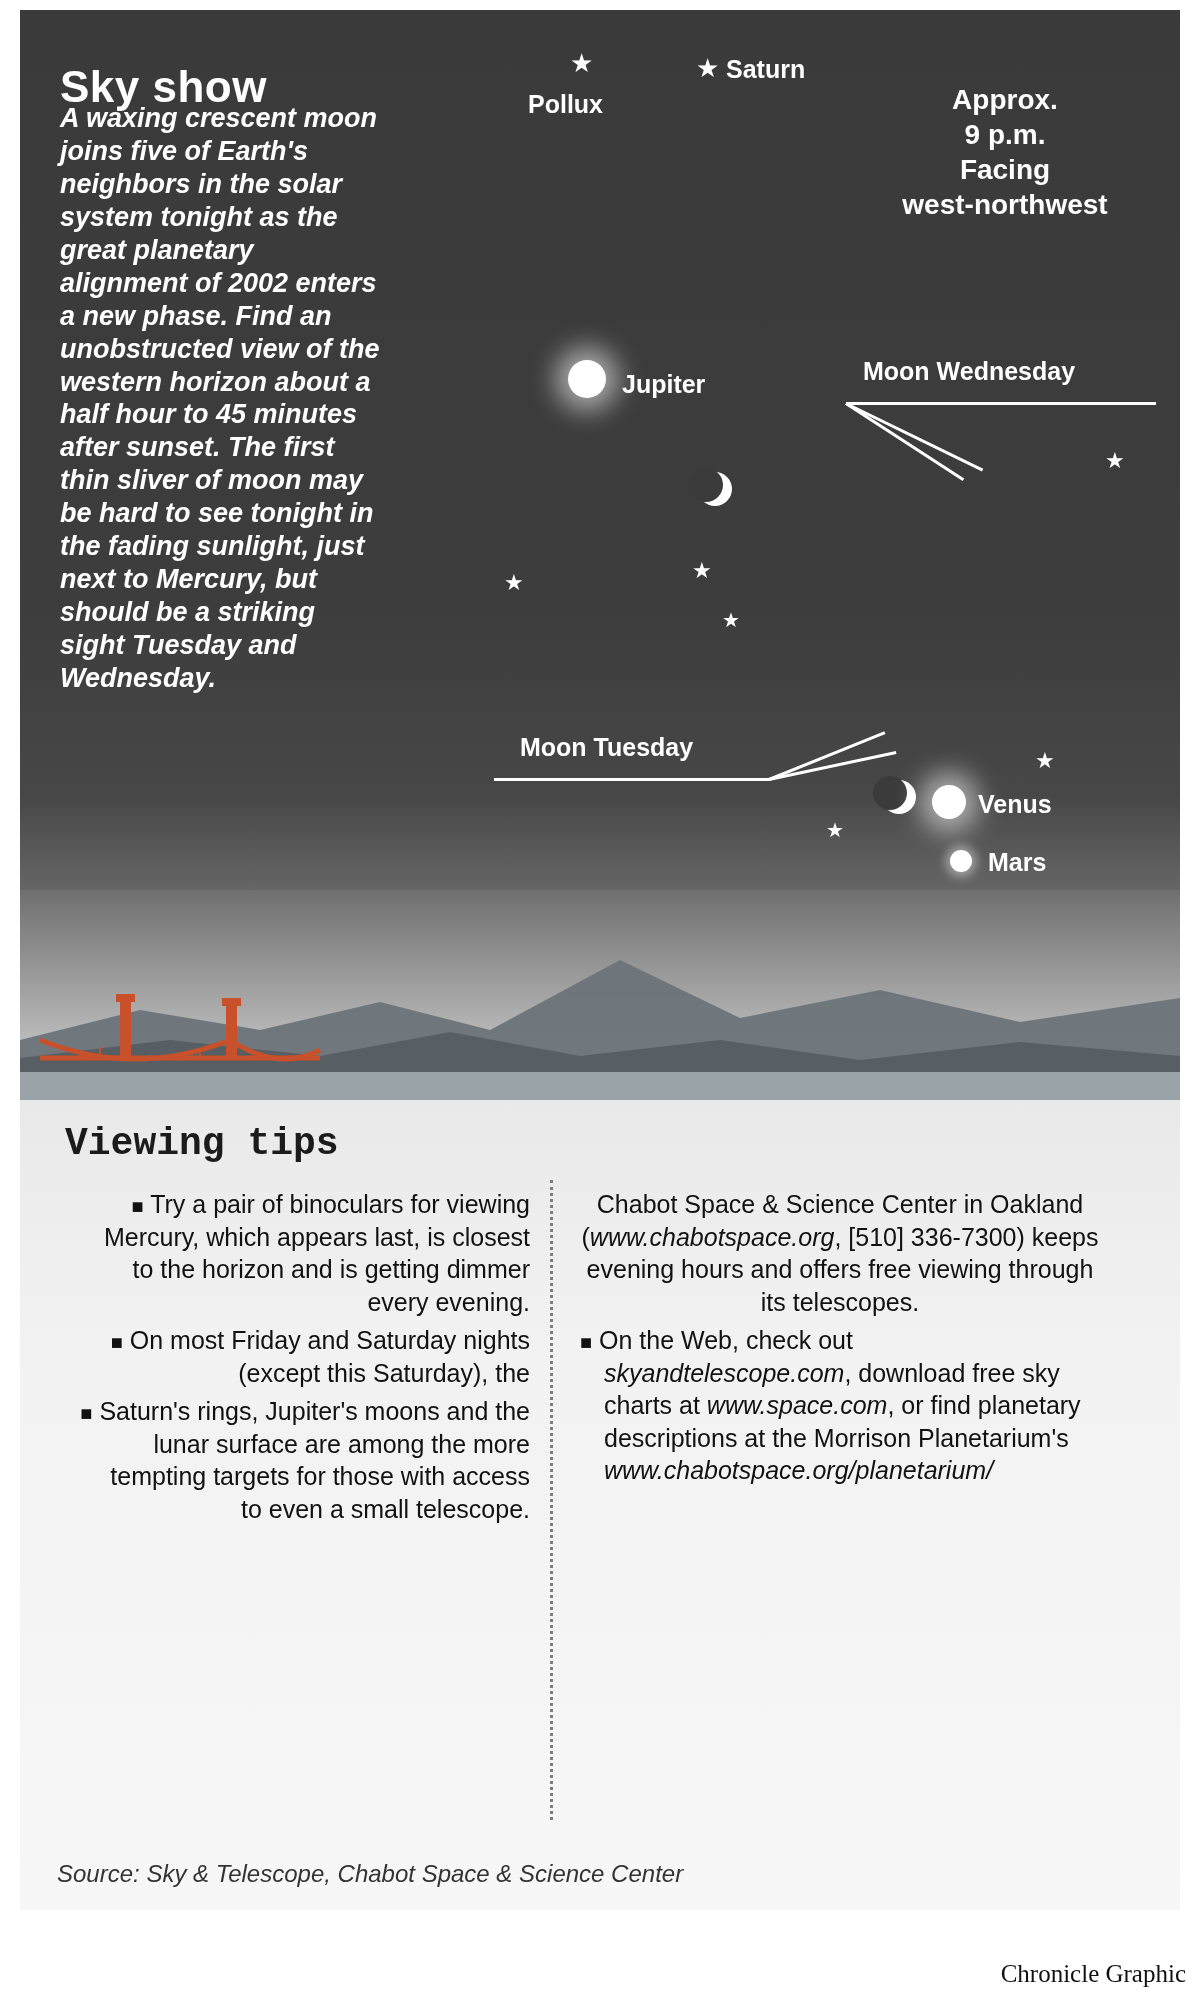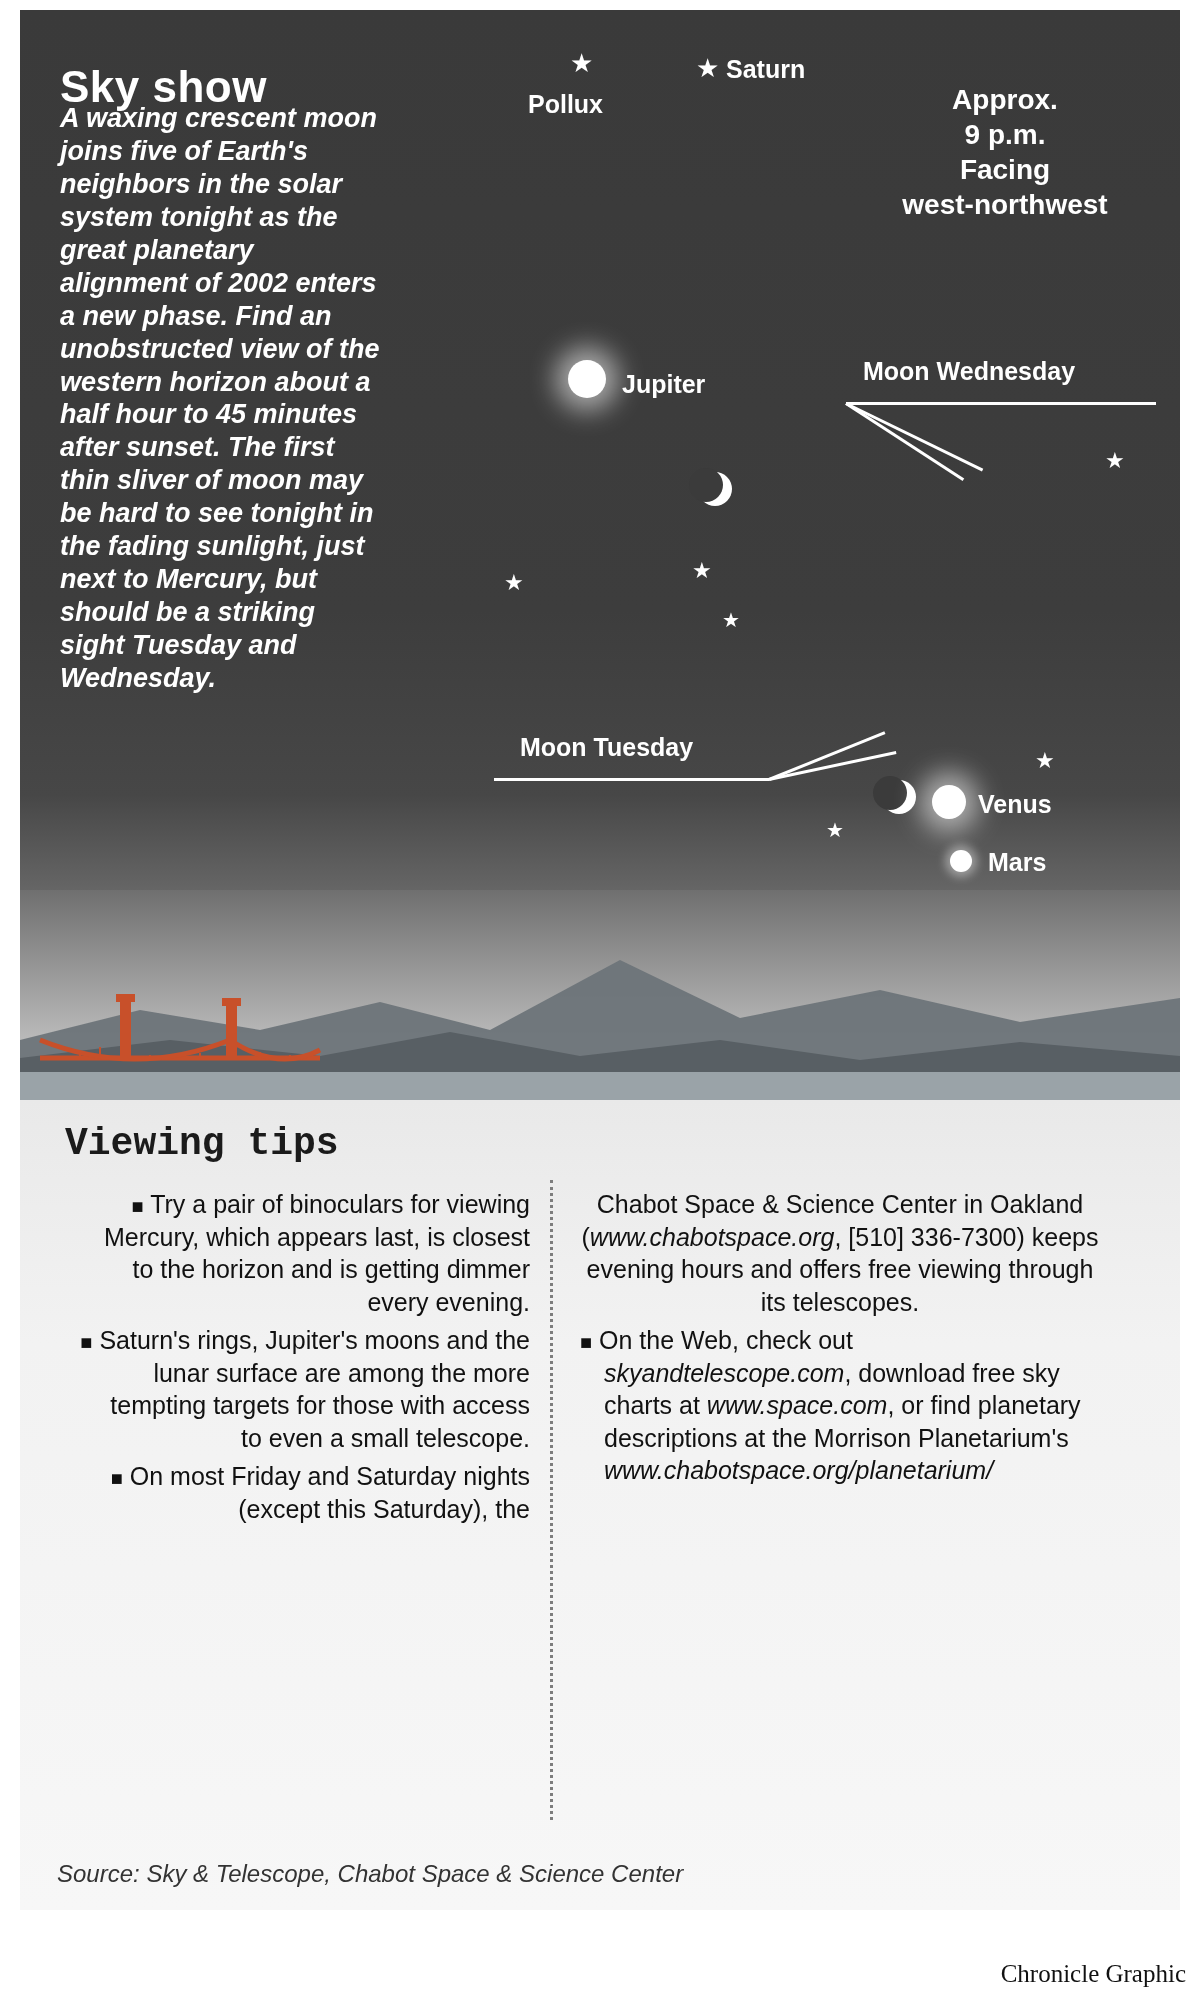--- a/index.html
+++ b/index.html
@@ -161,22 +161,22 @@
       </g>
     </svg>
   </div>
 
   <div id="tips">
     <div id="tips-title">Viewing tips</div>
     <div class="divider"></div>
 
     <div class="col" id="col-left">
       <p class="tip"><span class="bullet">■</span> <span>Try a pair of binoculars for viewing Mercury, which appears last, is closest to the horizon and is getting dimmer every evening.</span></p>
+      <p class="tip"><span class="bullet">■</span> <span>On most Friday and Saturday nights (except this Saturday), the</span></p>
       <p class="tip"><span class="bullet">■</span> <span>Saturn's rings, Jupiter's moons and the lunar surface are among the more tempting targets for those with access to even a small telescope.</span></p>
-      <p class="tip"><span class="bullet">■</span> <span>On most Friday and Saturday nights (except this Saturday), the</span></p>
     </div>
 
     <div class="col" id="col-right">
       <p class="tip" style="text-indent:0;padding-left:0;text-align:center;">
         <span>Chabot Space &amp; Science Center in Oakland (</span><span class="em">www.chabotspace.org</span><span>, [510] 336-7300) keeps evening hours and offers free viewing through its telescopes.</span>
       </p>
       <p class="tip">
         <span class="bullet">■</span>
         <span>On the Web, check out </span><span class="em">skyandtelescope.com</span><span>, download free sky charts at </span><span class="em">www.space.com</span><span>, or find planetary descriptions at the Morrison Planetarium's </span><span class="em">www.chabotspace.org/planetarium/</span>
       </p>

